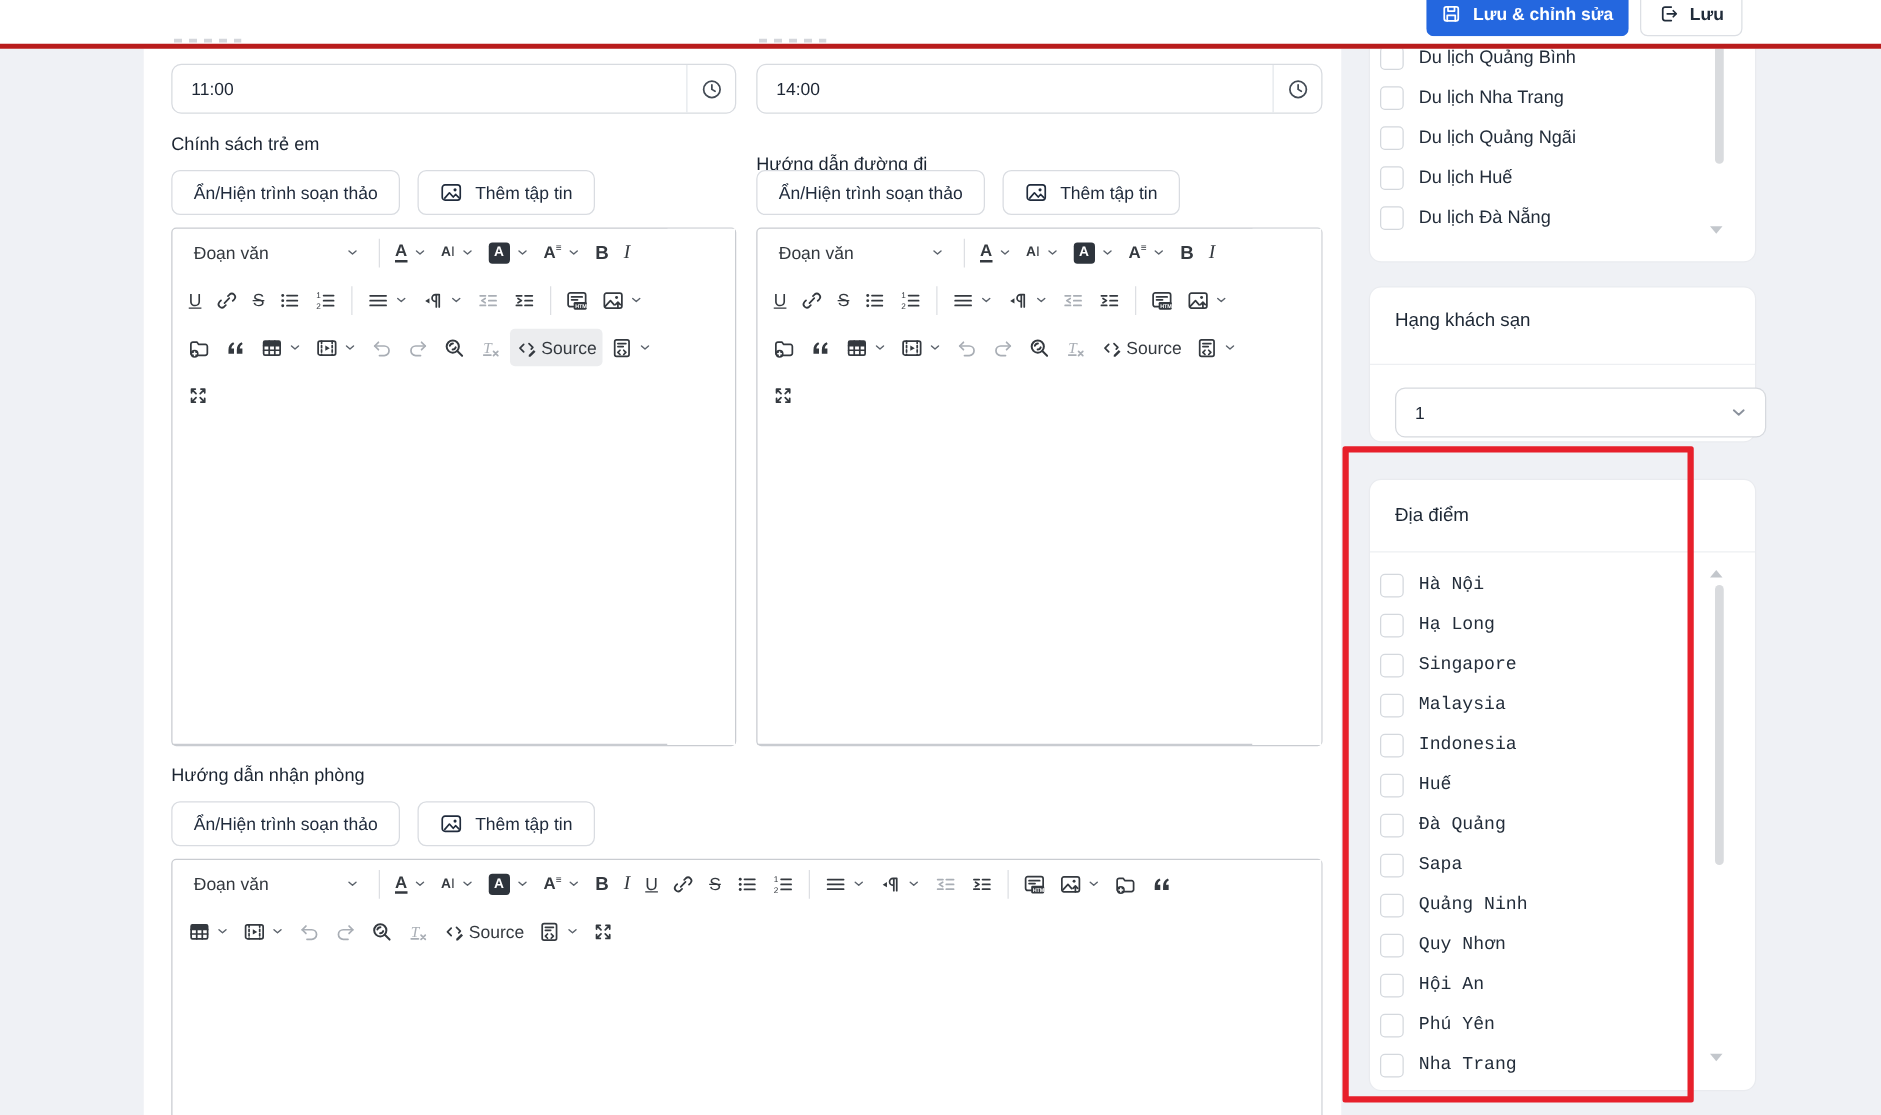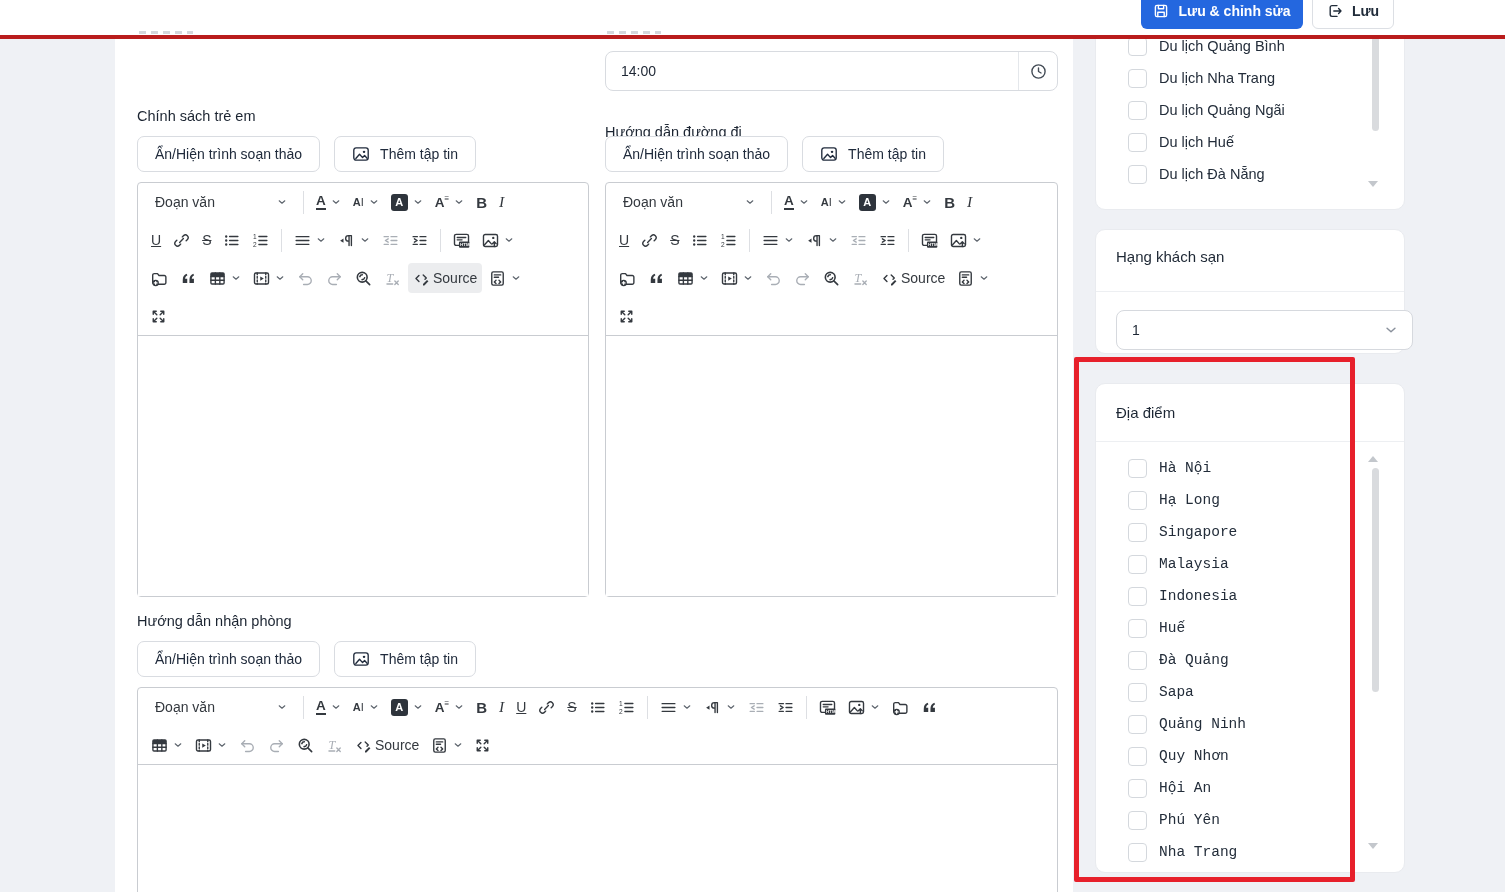--- a/index.html
+++ b/index.html
@@ -34,21 +34,21 @@
     justify-content:center;color:#434b55;cursor:pointer;}
 
   .flabel{position:absolute;font-size:14.5px;color:#1b2431;font-weight:500;}
   .btnrow{position:absolute;display:flex;gap:14px;}
   .wbtn{display:inline-flex;align-items:center;gap:10px;height:36px;padding:0 17px;background:#fff;
     border:1px solid #d9dce1;border-radius:7px;font-size:14px;color:#202b3c;font-weight:500;
     cursor:pointer;font-family:inherit;}
 
   
   .editor{position:absolute;border:1px solid #c9ccd1;border-radius:4px;background:#fff;
-    display:flex;flex-direction:column;}
+    display:flex;flex-direction:row;}
   .tb{border-bottom:1px solid #c9ccd1;}
   .tb-row{display:flex;align-items:center;height:38px;padding:0 7px;}
   .tb-item{display:inline-flex;align-items:center;height:30px;padding:0 5px;margin:0 1px;
     background:transparent;border:none;border-radius:4px;color:#34393f;font-size:14px;gap:3px;
     cursor:pointer;font-family:inherit;}
   .tb-item.dis{color:#a9aeb5;}
   .tb-item .chev{color:#5c636c;display:flex;margin-left:2px;}
   .tb-item.para{width:150px;justify-content:space-between;padding:0 9px;color:#33383e;}
   .tb-item.src.on{background:#ecedef;}
   .tb-sep{width:1px;height:23px;background:#dddfe3;margin:0 6px;flex:none;}
@@ -60,21 +60,21 @@
   .gFC{font-size:13.5px;font-weight:600;border-bottom:2px solid currentColor;line-height:1.05;}
   .gFS{font-size:11px;font-weight:600;}
   .gFF{font-size:13.5px;font-weight:600;}
   .gFF sup{font-size:8px;}
   .gFB{width:17px;height:17px;background:#2e343c;color:#fff;border-radius:3px;display:flex;
     align-items:center;justify-content:center;font-size:11px;font-weight:700;}
   .ed-content{flex:1;background:#fff;}
 
   
   .clist{position:absolute;left:0;width:100%;}
-  .crow{display:flex;align-items:center;height:32px;padding-left:32px;gap:12px;cursor:pointer;}
+  .crow{display:flex;align-items:center;height:32px;padding-left:8px;gap:12px;cursor:pointer;}
   .cb{width:17px;height:17px;border:1px solid #d4d8dd;border-radius:4px;background:#fff;flex:none;}
   .clabel{font-size:14.5px;color:#232d3a;}
 
   
   .select{position:absolute;display:flex;align-items:center;justify-content:space-between;
     padding:0 14px 0 15px;border:1px solid #d6d9de;border-radius:8px;height:38px;font-size:14px;
     color:#1d2634;background:#fff;cursor:pointer;}
   .select .chev{color:#8a919c;display:flex;}
 
   
@@ -121,20 +121,29 @@
       </span>
       <span>Lưu</span>
     </button>
   </div>
 
   <div class="frag" style="left:139px;top:31px;"></div>
   <div class="frag" style="left:607px;top:31px;"></div>
 
   <div class="main-card">
 
+    <div class="tinput tin0">
+      <input readonly="" value="11:00" style="">
+      <span class="clockbox">
+        <svg viewBox="0 0 16 16" width="17" height="17" fill="none" stroke="currentColor" stroke-width="1.3" stroke-linecap="round" stroke-linejoin="round">
+            <circle cx="8" cy="8" r="6.2"></circle>
+            <path d="M8 4.6V8l2.4 1.4"></path>
+          </svg>
+      </span>
+    </div>
     <div class="tinput tin1">
       <input readonly="" value="14:00" style="">
       <span class="clockbox">
         <svg viewBox="0 0 16 16" width="17" height="17" fill="none" stroke="currentColor" stroke-width="1.3" stroke-linecap="round" stroke-linejoin="round">
             <circle cx="8" cy="8" r="6.2"></circle>
             <path d="M8 4.6V8l2.4 1.4"></path>
           </svg>
       </span>
     </div>
 

